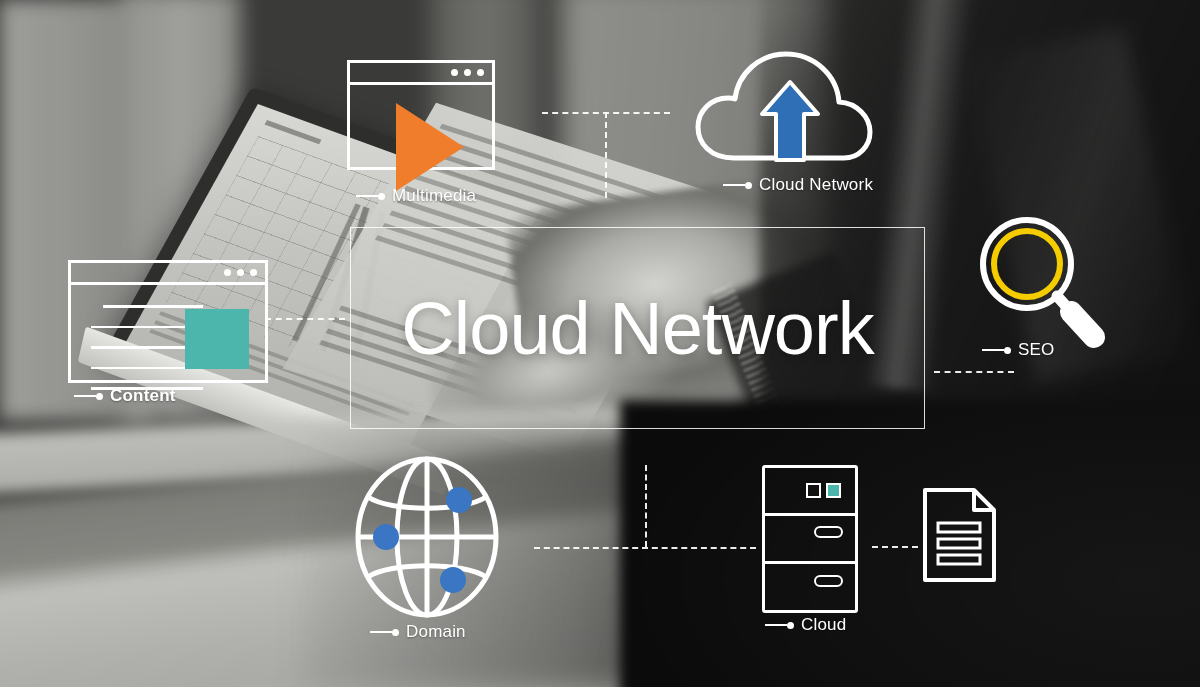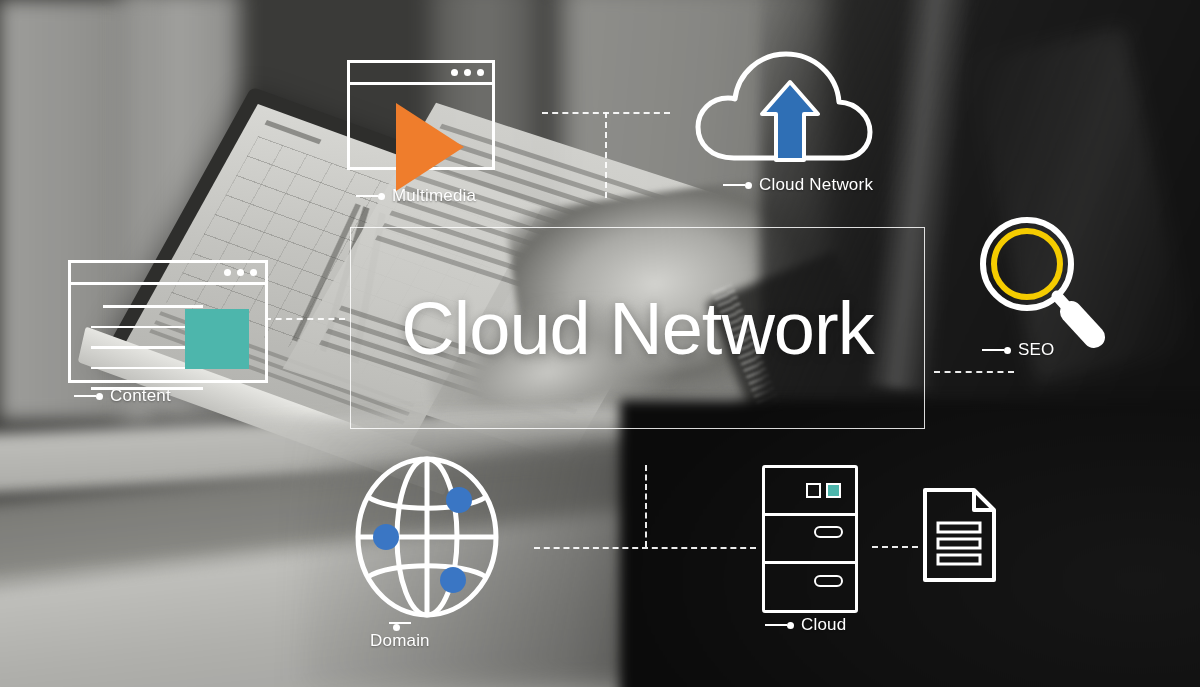--- a/index.html
+++ b/index.html
@@ -350,21 +350,21 @@
       </div>
       <div class="content-lines">
         <i></i>
           <i></i>
           <i></i>
           <i></i>
           <i></i>
       </div>
       <div class="teal-box"></div>
     </div>
-    <div class="label" style="left:74px; top:386px;">
+    <div class="label" style="left:74px; top:386px;font-weight:bold;">
       <span class="ln"></span>
       <span class="dot"></span>
       <span>Content</span>
     </div>
 
     <div class="mag">
       <svg width="135" height="140" viewBox="0 0 135 140">
         <circle cx="52" cy="52" r="44" fill="none" stroke="#ffffff" stroke-width="6"></circle>
         <circle cx="52" cy="52" r="33" fill="none" stroke="#f5cc00" stroke-width="6"></circle>
         <line x1="82" y1="84" x2="118" y2="124" stroke="#ffffff" stroke-width="11" stroke-linecap="round"></line>
@@ -385,21 +385,21 @@
           <line x1="87" y1="4" x2="87" y2="160"></line>
           <line x1="18" y1="82" x2="156" y2="82"></line>
           <path d="M28 42 C50 57 124 57 146 42"></path>
           <path d="M28 122 C50 107 124 107 146 122"></path>
         </g>
         <circle cx="46" cy="82" r="13" fill="#3a76c4"></circle>
         <circle cx="119" cy="45" r="13" fill="#3a76c4"></circle>
         <circle cx="113" cy="125" r="13" fill="#3a76c4"></circle>
       </svg>
     </div>
-    <div class="label" style="left:370px; top:622px;flex-direction:column;">
+    <div class="label" style="left:370px; top:622px;">
       <span class="ln"></span>
       <span class="dot"></span>
       <span>Domain</span>
     </div>
 
     <div class="server">
       <div class="divider" style="top:45px;"></div>
       <div class="divider" style="top:93px;"></div>
       <div class="srv-sq dark" style="right:34px; top:15px;"></div>
       <div class="srv-sq teal" style="right:14px; top:15px;"></div>

